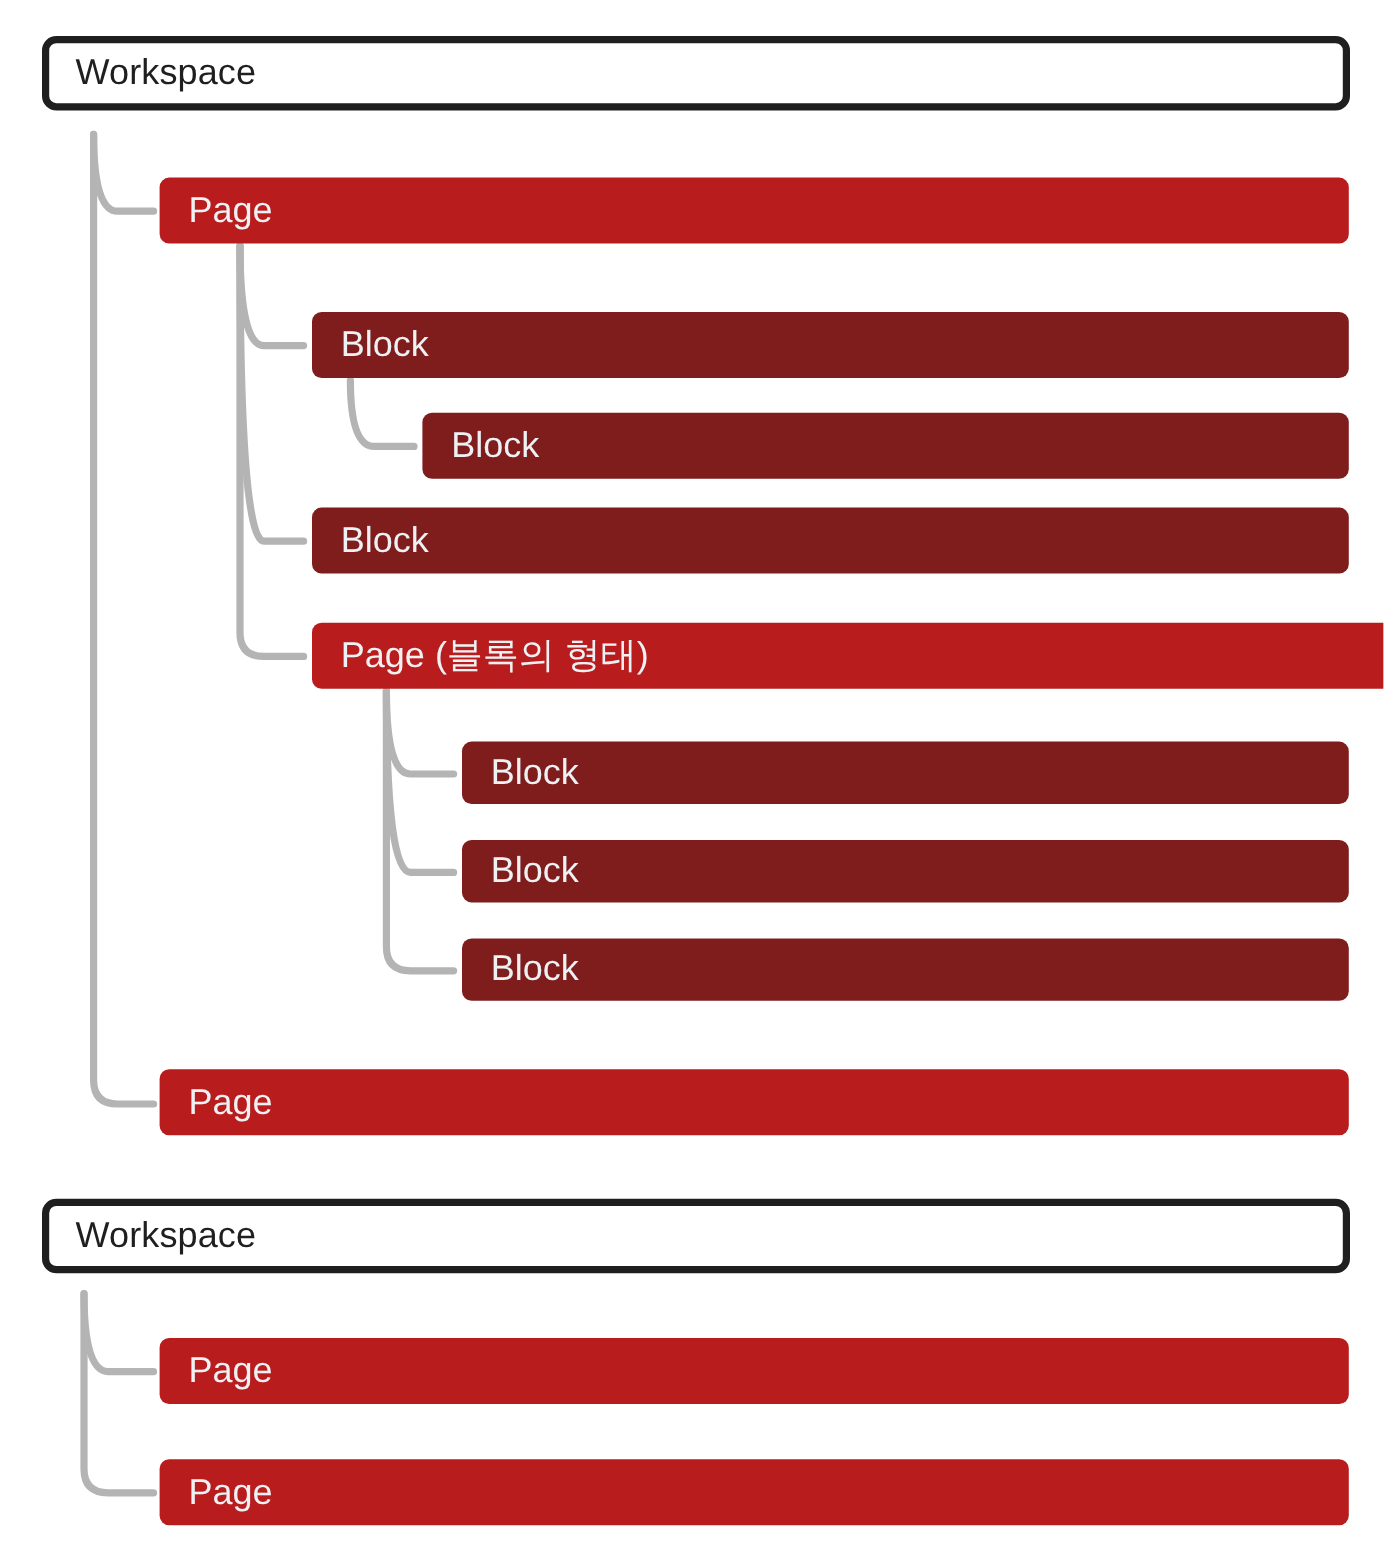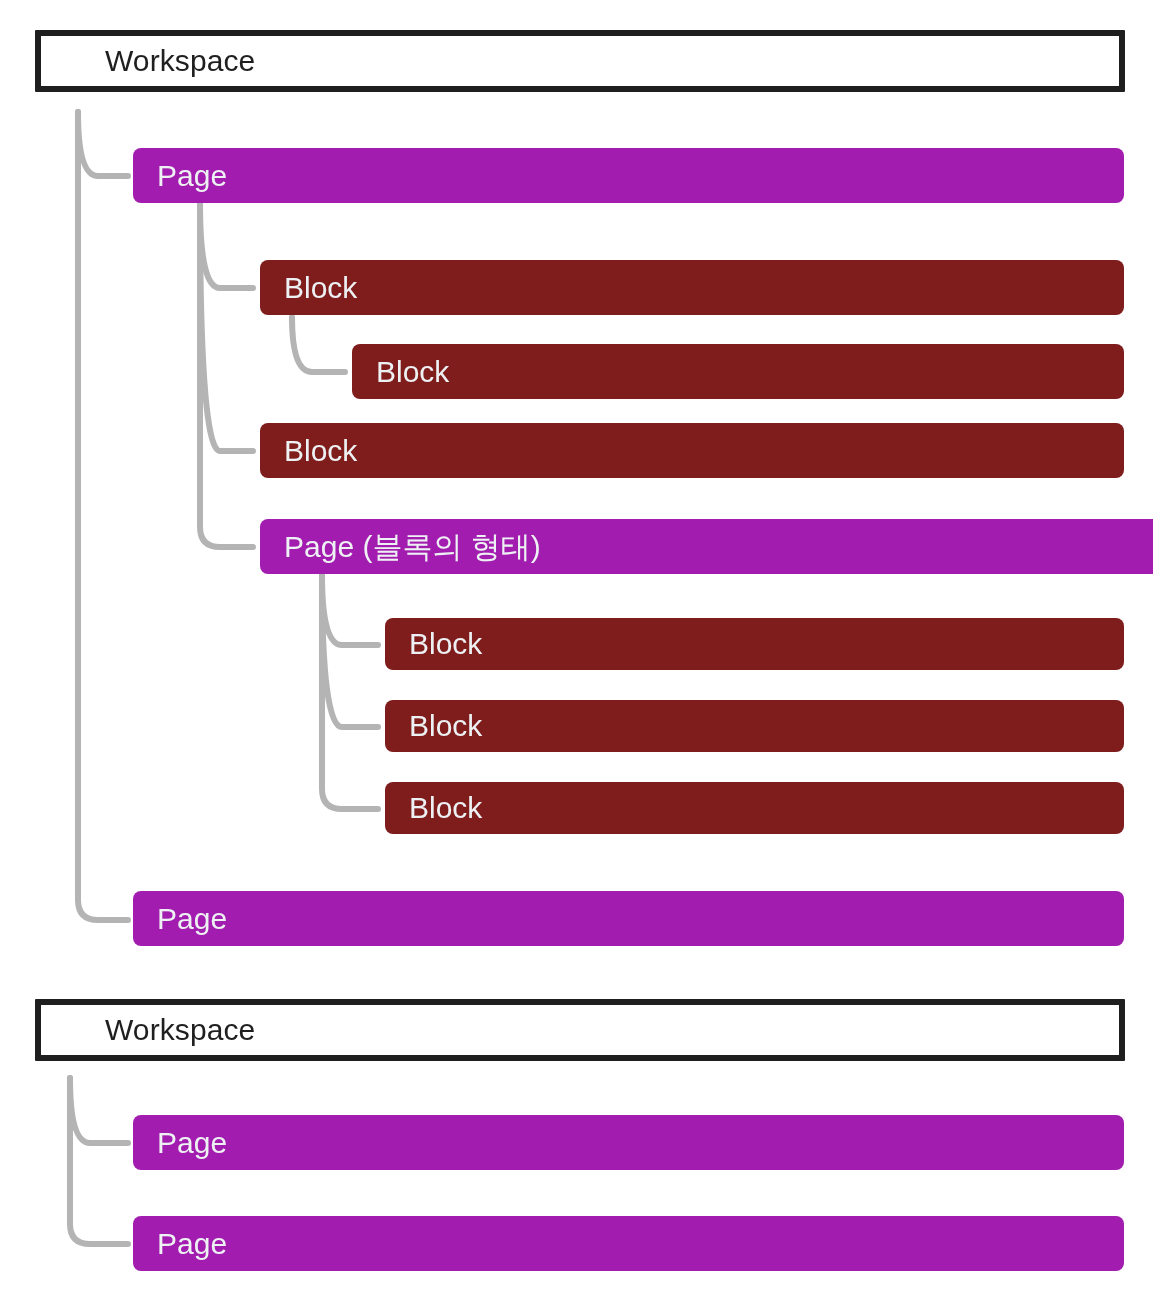--- a/index.html
+++ b/index.html
@@ -17,44 +17,43 @@
     background: #ffffff;
     overflow: hidden;
   }
 
   
   .workspace-box {
     position: absolute;
     box-sizing: border-box;
     background: #ffffff;
     border: 6px solid #1f1f1f;
-    border-radius: 1px;
+    border-radius: 12px;
     display: flex;
     align-items: center;
-    padding-left: 42px;
   }
   .workspace-label {
     font-size: 30px;
     color: #1f1f1f;
     padding-left: 22px;
     letter-spacing: 0.1px;
     line-height: 1;
     white-space: nowrap;
   }
 
   
   .node-bar {
     position: absolute;
     box-sizing: border-box;
     border-radius: 8px;
     display: flex;
     align-items: center;
     overflow: hidden;
   }
-  .node-bar.page  { background: #a21caf; }
+  .node-bar.page  { background: #b91c1c; }
   .node-bar.block { background: #7f1d1d; }
   .node-label {
     font-size: 30px;
     color: #eef1f3;
     padding-left: 24px;
     line-height: 1;
     white-space: nowrap;
   }
 
   

